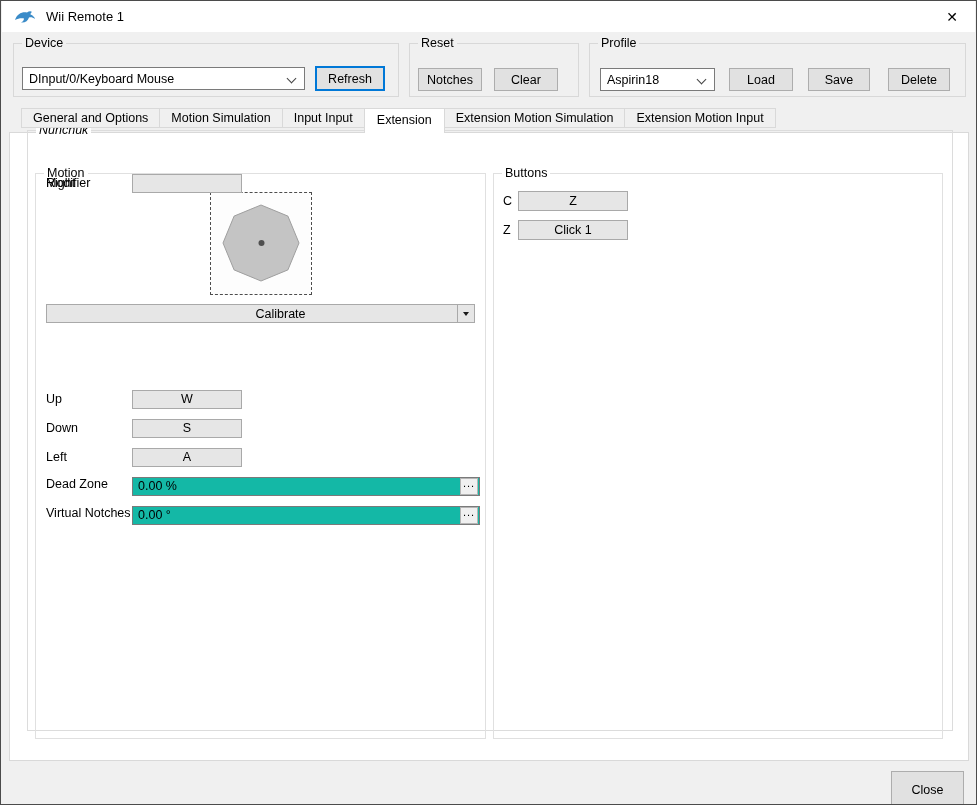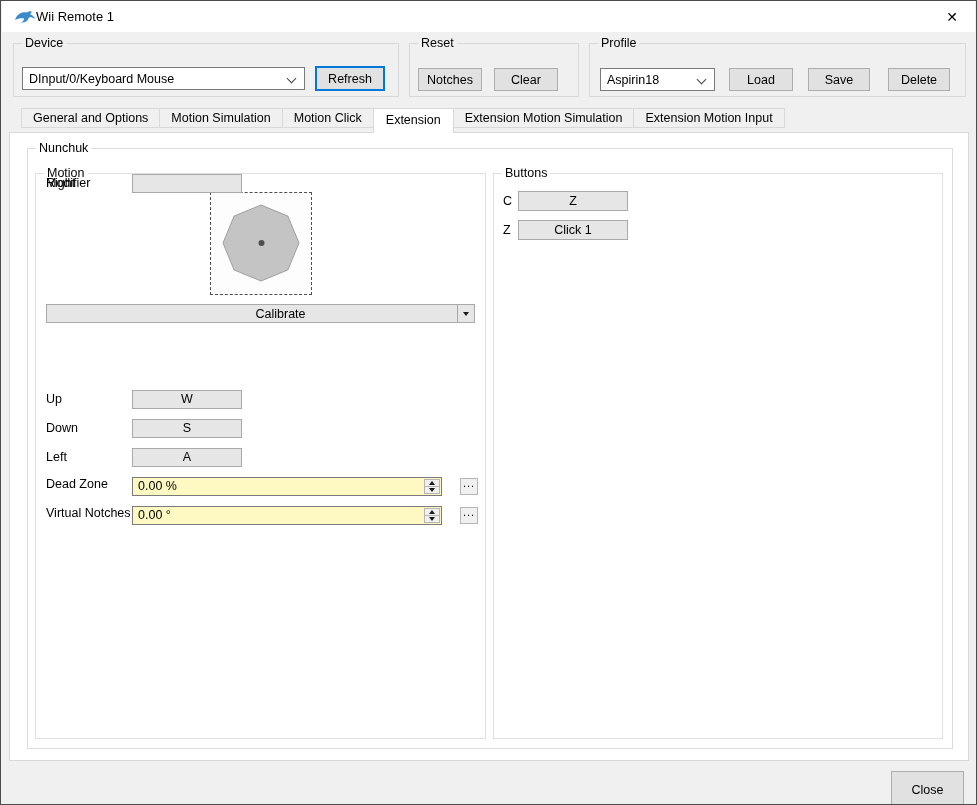--- a/index.html
+++ b/index.html
@@ -6,21 +6,21 @@
   html,body { background:#fff; }
   body { font-family: "Liberation Sans", sans-serif; font-size: 12.5px; color:#000; }
 
   #window { position:relative; width:977px; height:805px; background:#f0f0f0;
             border:1px solid #4b4b4b; overflow:hidden; }
 
   
   .titlebar { position:absolute; left:1px; right:1px; top:0; height:31px; background:#fff;
               display:flex; align-items:center; }
   .titlebar .app-icon { margin-left:12px; width:22px; height:14px; display:flex; align-items:center; }
-  .titlebar .title { font-size:13px; }
+  .titlebar .title { margin-left:10px; font-size:13px; }
   .titlebar .close-btn { margin-left:auto; width:46px; height:31px; display:flex;
               align-items:center; justify-content:center; font-size:14px; cursor:default; }
 
   
   .groupbox { position:absolute; border:1px solid #d8d8d8; }
   .gb-label { position:absolute; top:-8px; left:8px; padding:0 3px; background:#f0f0f0;
               font-size:12.5px; white-space:nowrap; }
   .on-white > .gb-label { background:#fff; }
 
   
@@ -53,21 +53,21 @@
           align-items:flex-start; z-index:3; }
   .tab { height:20px; line-height:18px; padding:0 11px; background:#f0f0f0;
          border:1px solid #d9d9d9; margin-left:-1px; white-space:nowrap; cursor:default; }
   .tab:first-child { margin-left:0; }
   .tab.active { height:25px; line-height:22px; padding:0 12px; background:#fff;
          border-bottom:none; position:relative; z-index:4; }
 
   #tab-panel { position:absolute; left:8px; top:131px; width:960px; height:629px;
                background:#fff; border:1px solid #d9d9d9; }
 
-  #grp-nunchuk { left:26px; top:147px; width:926px; height:601px; border-color:#dcdcdc; }
+  #grp-nunchuk { left:26px; top:129px; width:926px; height:601px; border-color:#dcdcdc;font-style:italic; }
   #grp-stick   { left:34px; top:172px; width:451px; height:566px; border-color:#e0e0e0; }
   #grp-buttons { left:492px; top:172px; width:450px; height:566px; border-color:#e0e0e0; }
 
   
   #stick-widget { position:absolute; left:174px; top:18px; width:102px; height:103px;
                   border:1px dashed #4d4d4d; background:#fdfdfd; }
 
   
   #calibrate-btn { position:absolute; left:10px; top:130px; width:429px; height:19px;
                    background:#e6e6e6; border:1px solid #a9a9a9; display:flex;
@@ -85,21 +85,21 @@
   .map-row .row-label { line-height:19px; }
   .map-btn { position:absolute; left:86px; top:0; width:110px; height:19px;
              background:#e6e6e6; border:1px solid #a9a9a9; text-align:center;
              line-height:17px; cursor:default; }
   .map-row:nth-of-type(1){ top:158px; } .map-row:nth-of-type(2){ top:187px; }
   .map-row:nth-of-type(3){ top:216px; } .map-row:nth-of-type(4){ top:245px; }
   .map-row:nth-of-type(5){ top:274px; }
 
   .num-row { position:absolute; left:10px; width:441px; height:19px; }
   #deadzone-row { top:303px; } #notches-row { top:332px; }
-  .spinbox { position:absolute; left:86px; top:0; width:310px; height:19px; background:#fef9c3;
+  .spinbox { position:absolute; left:86px; top:0; width:348px; height:19px; background:#14b8a6;
              border:1px solid #7a7a7a; line-height:17px; padding-left:5px; }
   .spin-btns { position:absolute; right:1px; top:1px; width:16px; height:15px;
                display:flex; flex-direction:column; }
   .spin-btn { flex:1; background:#f0f0f0; border:1px solid #b5b5b5; display:flex;
               align-items:center; justify-content:center; cursor:default; }
   .spin-btn + .spin-btn { margin-top:-1px; }
   .more-btn { position:absolute; left:414px; top:1px; width:18px; height:17px;
               background:#f0f0f0; border:1px solid #b5b5b5; text-align:center;
               line-height:9px; font-size:11px; letter-spacing:1px; cursor:default; }
 
@@ -153,21 +153,21 @@
       <span class="chev"></span>
     </div>
     <button class="btn" id="load-btn">Load</button>
     <button class="btn" id="save-btn">Save</button>
     <button class="btn" id="delete-btn">Delete</button>
   </div>
 
   <div class="tabs">
     <div class="tab">General and Options</div>
     <div class="tab">Motion Simulation</div>
-    <div class="tab">Motion Click</div>
+    <div class="tab">Input Input</div>
     <div class="tab active">Extension</div>
     <div class="tab">Extension Motion Simulation</div>
     <div class="tab">Extension Motion Input</div>
   </div>
 
   <div id="tab-panel"></div>
 
   <div class="groupbox on-white" id="grp-nunchuk">
     <span class="gb-label">Nunchuk</span>
   </div>

